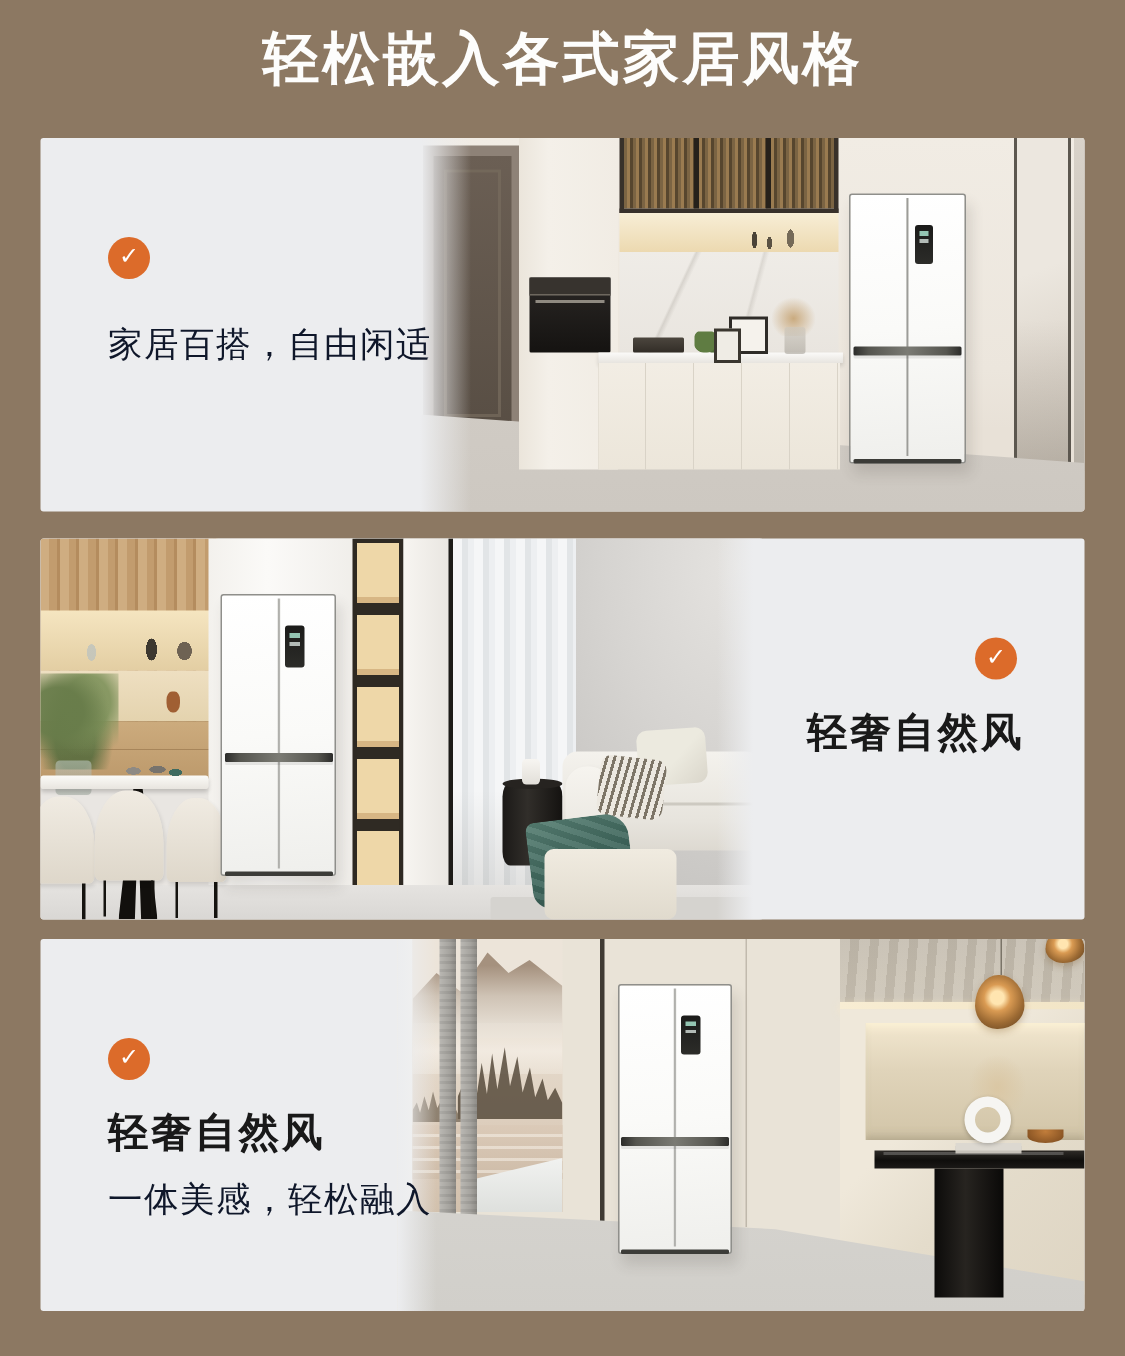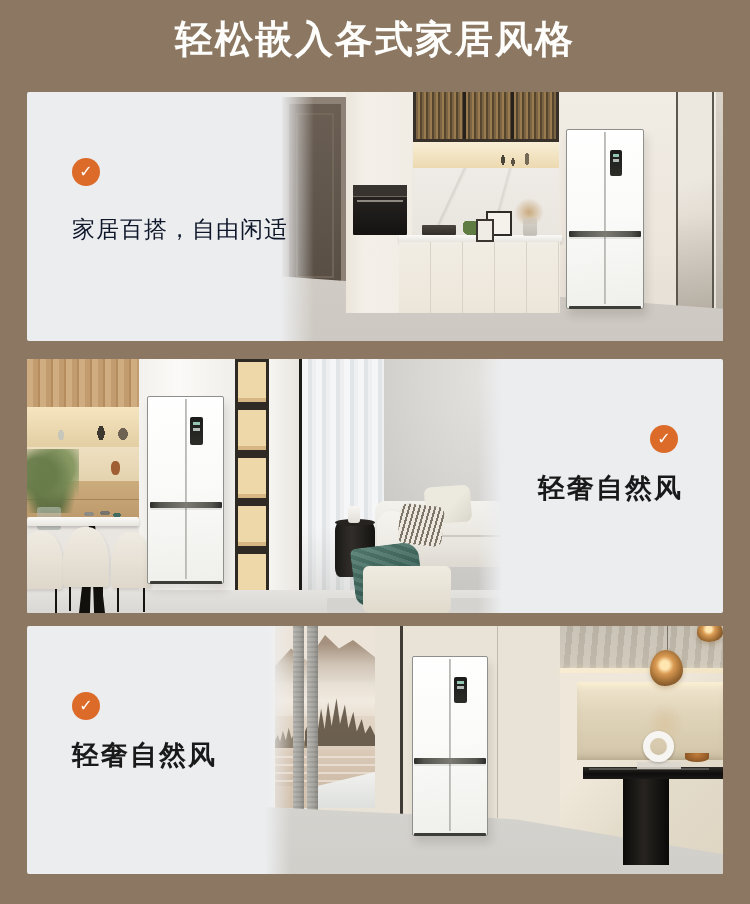--- a/index.html
+++ b/index.html
@@ -400,15 +400,16 @@
         <div class="f-display"></div>
         <div class="f-seam"></div>
         <div class="f-band"></div>
         <div class="f-base"></div>
       </div>
       <div class="fade"></div>
     </div>
     <div class="textblock text-left">
       <div class="badge">✓</div>
       <div class="heading">轻奢自然风</div>
+      <div class="subtitle">一体美感，轻松融入</div>
     </div>
   </section>
 </div>
 
 </body></html>

